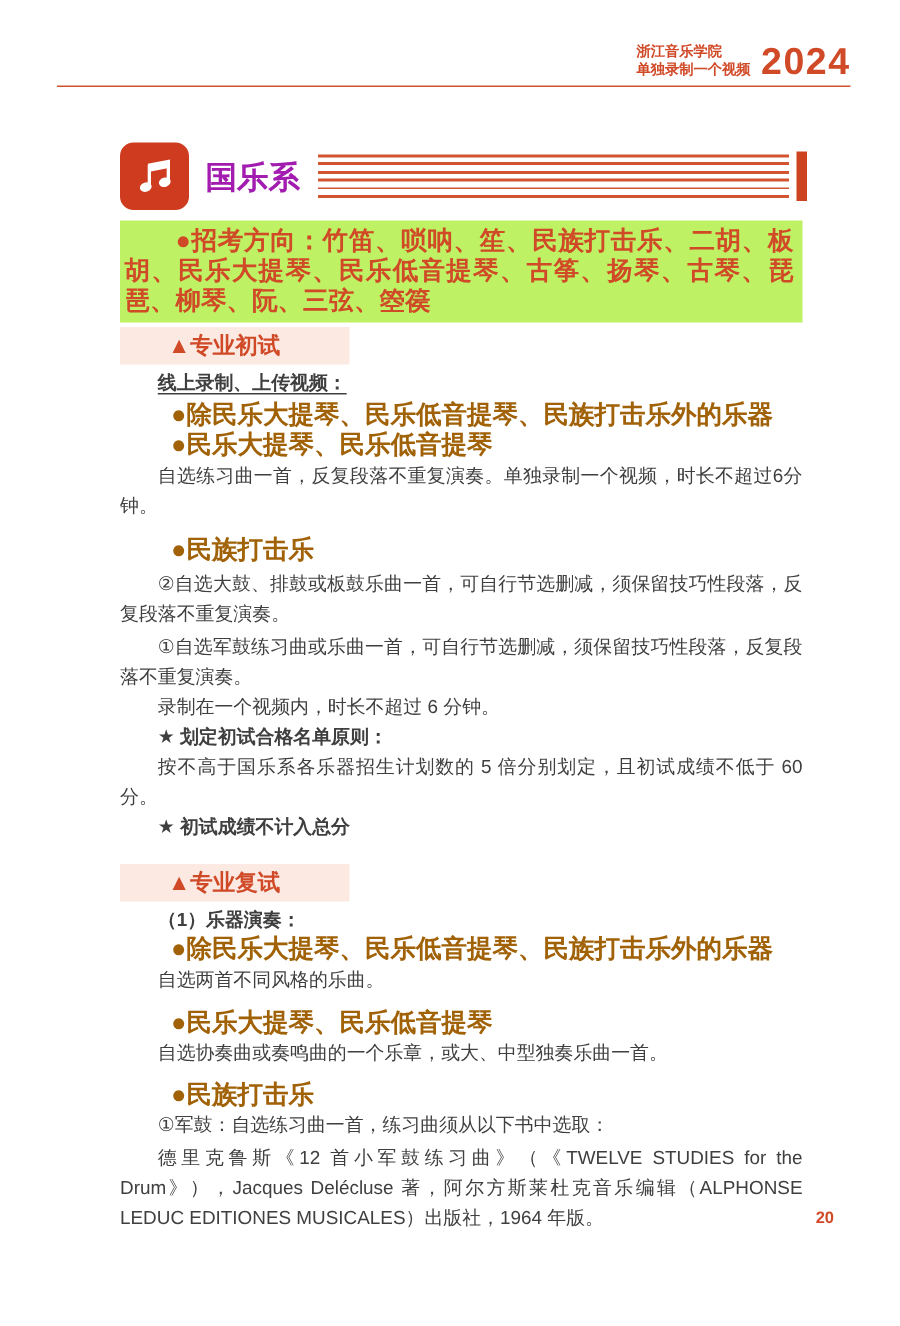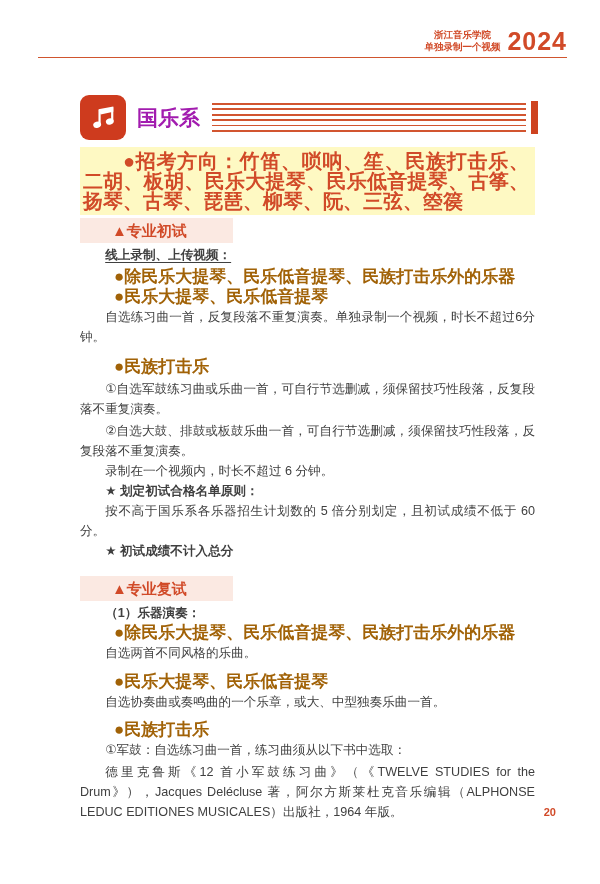--- a/index.html
+++ b/index.html
@@ -5,35 +5,35 @@
   html,body{margin:0;padding:0;}
   body{
     width:600px;height:884px;background:#ffffff;position:relative;overflow:hidden;
     font-family:"Liberation Sans","DejaVu Sans",sans-serif;color:#3f3f3f;
   }
   
   .topbar{
     margin:0 33px 0 38px;height:52px;border-bottom:1px solid #d0552e;
     display:flex;justify-content:flex-end;align-items:flex-end;gap:7px;padding-bottom:5px;
   }
-  .org{text-align:center;color:#d14a28;font-size:9.5px;line-height:11.5px;font-weight:bold;}
+  .org{text-align:left;color:#d14a28;font-size:9.5px;line-height:11.5px;font-weight:bold;}
   .year{color:#d14a28;font-size:25px;font-weight:bold;line-height:22px;letter-spacing:1px;}
   
   .section-head{margin:37px 62px 0 80px;display:flex;align-items:center;}
   .note-icon{width:46px;height:45px;background:#ce3b1e;border-radius:9px;flex:none;
     display:flex;align-items:center;justify-content:center;}
   .section-title{font-size:21px;font-weight:bold;color:#a21caf;margin:0 12px 0 11px;white-space:nowrap;}
   .staff{flex:1;height:29px;display:flex;flex-direction:column;justify-content:space-between;}
   .staff i{display:block;height:1.6px;background:#d25530;}
   .staff-bar{width:7px;height:33px;background:#ce431f;margin-left:5px;flex:none;}
   
   .content{margin:0 65px 0 80px;}
   .directions{
-    margin:7px 0 0 0;background:#fef9c3;color:#d14a28;font-weight:bold;
-    font-size:20px;line-height:20px;text-align:justify;text-indent:2em;
+    margin:7px 0 0 0;background:#bef264;color:#d14a28;font-weight:bold;
+    font-size:17px;line-height:20px;text-align:justify;text-indent:2em;
     padding:4px 6px 4px 3px;
   }
   .band{
     width:-moz-fit-content;width:fit-content;background:#fbe9e2;color:#d14a28;font-weight:bold;
     font-size:15px;line-height:19px;padding:3px 46px 3px 32px;margin:0;
   }
   .p{font-size:12.6px;line-height:20px;margin:0;text-align:justify;text-indent:2em;}
   .red{color:#a16207;font-weight:bold;font-size:17px;}
   .bold{font-weight:bold;}
   .underline{text-decoration:underline;text-underline-offset:3px;}
@@ -82,22 +82,22 @@
 
     <div class="band mt3">▲专业初试</div>
 
     <p class="p bold underline mt2">线上录制、上传视频：</p>
     <p class="p red mt2">●除民乐大提琴、民乐低音提琴、民族打击乐外的乐器</p>
 
     <p class="p red">●民乐大提琴、民乐低音提琴</p>
     <p class="p">自选练习曲一首，反复段落不重复演奏。单独录制一个视频，时长不超过6分钟。</p>
 
     <p class="p red mt10">●民族打击乐</p>
+    <p class="p mt2">②自选大鼓、排鼓或板鼓乐曲一首，可自行节选删减，须保留技巧性段落，反复段落不重复演奏。</p>
     <p class="p mt2">①自选军鼓练习曲或乐曲一首，可自行节选删减，须保留技巧性段落，反复段落不重复演奏。</p>
-    <p class="p mt2">②自选大鼓、排鼓或板鼓乐曲一首，可自行节选删减，须保留技巧性段落，反复段落不重复演奏。</p>
     <p class="p">录制在一个视频内，时长不超过 6 分钟。</p>
 
     <p class="p bold">★ 划定初试合格名单原则：</p>
     <p class="p">按不高于国乐系各乐器招生计划数的 5 倍分别划定，且初试成绩不低于 60 分。</p>
     <p class="p bold">★ 初试成绩不计入总分</p>
 
     <div class="band mt15">▲专业复试</div>
 
     <p class="p bold mt2">（1）乐器演奏：</p>
     <p class="p red">●除民乐大提琴、民乐低音提琴、民族打击乐外的乐器</p>

